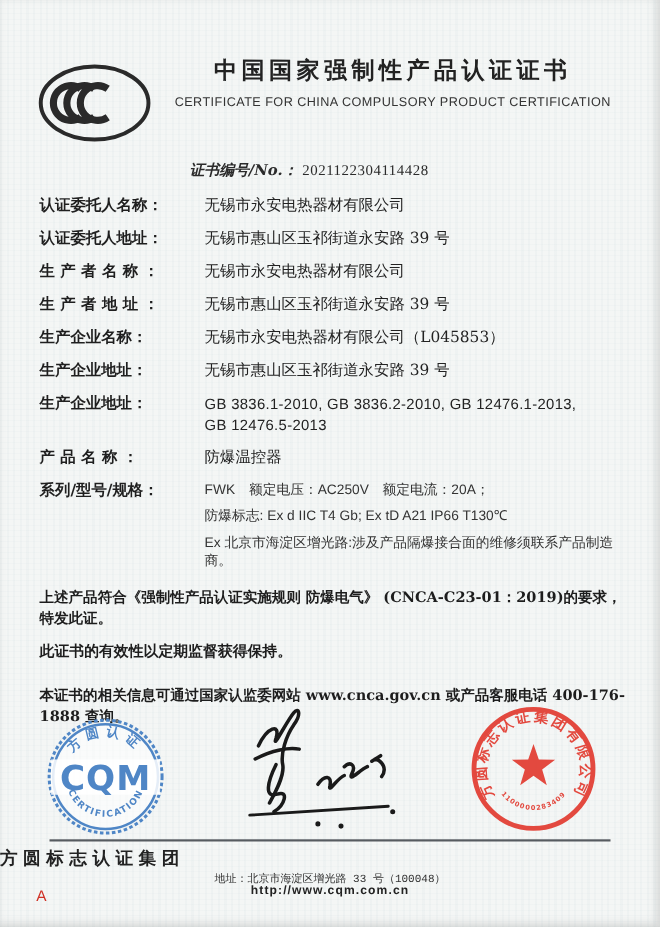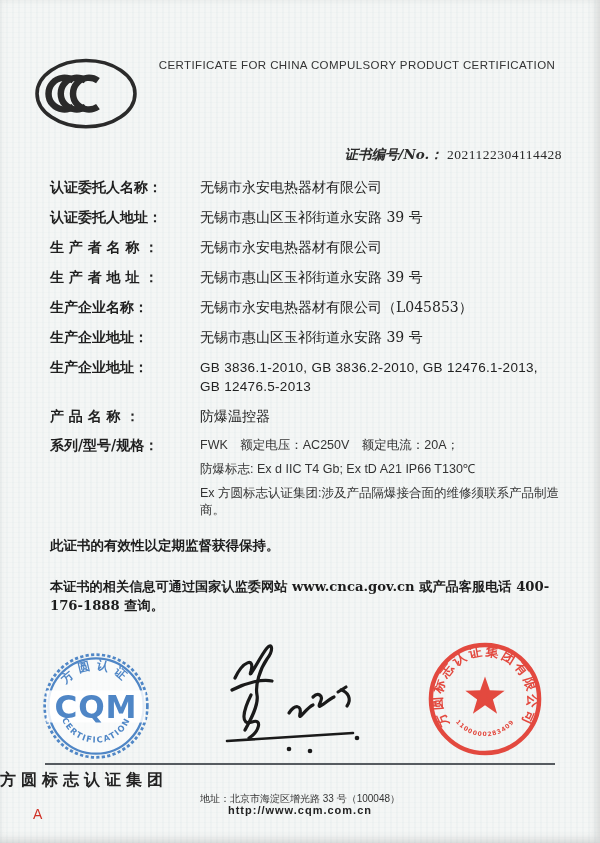--- a/index.html
+++ b/index.html
@@ -11,65 +11,66 @@
                      repeating-linear-gradient(0deg, rgba(165,190,200,0.05) 0 1px, transparent 1px 5px);
     color:#2b2b2b; overflow:hidden;
     box-shadow:inset -3px -3px 8px rgba(120,120,120,0.25);
   }
   .header { display:flex; align-items:flex-start; padding:50px 30px 0 32px; }
   .ccc-logo { flex:0 0 auto; margin-top:6px; }
   .title-block { flex:1; text-align:center; padding-left:4px; }
   .title-cn { font-size:21px; font-weight:bold; letter-spacing:4px; color:#222; }
   .title-en { font-size:11.5px; margin-top:9px; letter-spacing:0.4px; color:#333;
               font-family:"Liberation Sans", sans-serif; }
-  .certno-row { text-align:right; padding:14px 38px 0 0; font-size:13.5px; }
+  .certno-row { text-align:center; padding:14px 38px 0 0; font-size:13.5px; }
   .certno-label { font-weight:bold; font-style:italic; }
   .certno-value { font-family:"Liberation Serif", serif; letter-spacing:0.5px; }
-  .content { padding:14px 30px 0 50px; }
+  .content { padding:14px 30px 0 36px; }
   .field { display:flex; margin-bottom:11px; line-height:19px; }
   .field-label { flex:0 0 150px; font-weight:bold; font-size:14px; color:#1f1f1f; }
   .field-value { font-size:14px; white-space:pre-line; color:#222; }
   .field-value.latin { font-family:"Liberation Sans", sans-serif; font-size:13.5px; letter-spacing:0.3px; }
   .spec-block { display:flex; margin-bottom:4px; }
   .spec-lines { flex:1; }
   .spec-line { font-size:12.5px; font-family:"Liberation Sans", sans-serif; color:#333; margin-bottom:7px; line-height:17px; }
   .statement { font-size:13.2px; font-weight:bold; margin-top:8px; line-height:19px; color:#1d1d1d; }
   .dates-row { display:flex; justify-content:space-between; margin-top:12px; font-size:13.5px; }
   .date-label { font-weight:bold; }
   .date-value { margin-left:10px; }
   .validity-note { margin-top:11px; font-size:13.5px; font-weight:bold; color:#1d1d1d; }
   .info-note { margin-top:22px; font-size:13.2px; font-weight:bold; color:#1d1d1d; line-height:19px; }
   .cqm-seal { position:absolute; left:41px; top:651px; }
   .signature { position:absolute; left:205px; top:633px; }
   .red-stamp { position:absolute; left:426px; top:640px; opacity:0.92; }
   .divider { position:absolute; left:45px; width:510px; top:763px; border-top:2.5px solid #565b60; }
   .footer-org { position:absolute; left:0; right:0; top:770px; text-align:left;
                 font-size:16px; font-weight:bold; letter-spacing:5px; color:#222; }
   .footer-address { position:absolute; left:0; right:0; top:792px; text-align:center;
-                    font-size:10px; color:#333; font-family:Liberation Sans, sans-serif; }
+                    font-size:10px; color:#333; font-family:Liberation Mono, monospace; }
   .footer-url { position:absolute; left:0; right:0; top:804px; text-align:center;
                 font-size:11px; font-weight:bold; letter-spacing:1px; color:#222;
                 font-family:"Liberation Sans", sans-serif; }
   .doc-serial { position:absolute; left:33px; top:806px; color:#cf3126; display:flex; align-items:baseline; }
   .doc-serial .prefix { font-size:14px; margin-right:12px; font-family:"Liberation Sans", sans-serif; }
   .doc-serial .digits { font-size:21px; letter-spacing:2px; font-family:"DejaVu Sans Mono", monospace; }
 </style>
 </head>
 <body>
 
 <div class="page">
 
   <div class="header">
     <svg class="ccc-logo" width="108" height="76" viewBox="0 0 150 105">
       <ellipse cx="75" cy="52" rx="68" ry="46" fill="none" stroke="#2a2a2a" stroke-width="5"></ellipse>
       <path d="M57.6 34 A 22 22 0 1 0 57.6 70" fill="none" stroke="#2a2a2a" stroke-width="9"></path>
       <path d="M74.6 34 A 22 22 0 1 0 74.6 70" fill="none" stroke="#2a2a2a" stroke-width="9"></path>
       <path d="M91.6 34 A 22 22 0 1 0 91.6 70" fill="none" stroke="#2a2a2a" stroke-width="9"></path>
     </svg>
     <div class="title-block">
+      <div class="title-cn">中国国家强制性产品认证证书</div>
       <div class="title-en">CERTIFICATE FOR CHINA COMPULSORY PRODUCT CERTIFICATION</div>
     </div>
   </div>
 
   <div class="certno-row">
     <span class="certno-label">证书编号/No.：</span>
     <span class="certno-value">2021122304114428</span>
   </div>
 
   <div class="content">
@@ -105,24 +106,25 @@
     <div class="field">
       <span class="field-label">产 品 名 称 ：</span>
       <span class="field-value">防爆温控器</span>
     </div>
 
     <div class="spec-block">
       <span class="field-label">系列/型号/规格：</span>
       <div class="spec-lines">
         <div class="spec-line">FWK　额定电压：AC250V　额定电流：20A；</div>
         <div class="spec-line">防爆标志: Ex d IIC T4 Gb; Ex tD A21 IP66 T130℃</div>
-        <div class="spec-line">Ex 方圆标志认证集团:涉及产品隔爆接合面的维修须联系产品制造商。</div>
+        <div class="spec-line">Ex 北京市海淀区增光路:涉及产品隔爆接合面的维修须联系产品制造商。</div>
       </div>
     </div>
 
+    <div class="statement">上述产品符合《强制性产品认证实施规则 防爆电气》 (CNCA-C23-01：2019)的要求，特发此证。</div>
 
 
     <div class="validity-note">此证书的有效性以定期监督获得保持。</div>
     <div class="info-note">本证书的相关信息可通过国家认监委网站 www.cnca.gov.cn 或产品客服电话 400-176-1888 查询。</div>
   </div>
 
   <svg class="cqm-seal" width="110" height="110" viewBox="0 0 120 120">
     <defs>
       <path id="cqmArcTop" d="M 22.4 46.3 A 40 40 0 0 1 97.6 46.3"></path>
       <path id="cqmArcBottom" d="M 21.4 70.4 A 40 40 0 0 0 98.6 70.4"></path>

